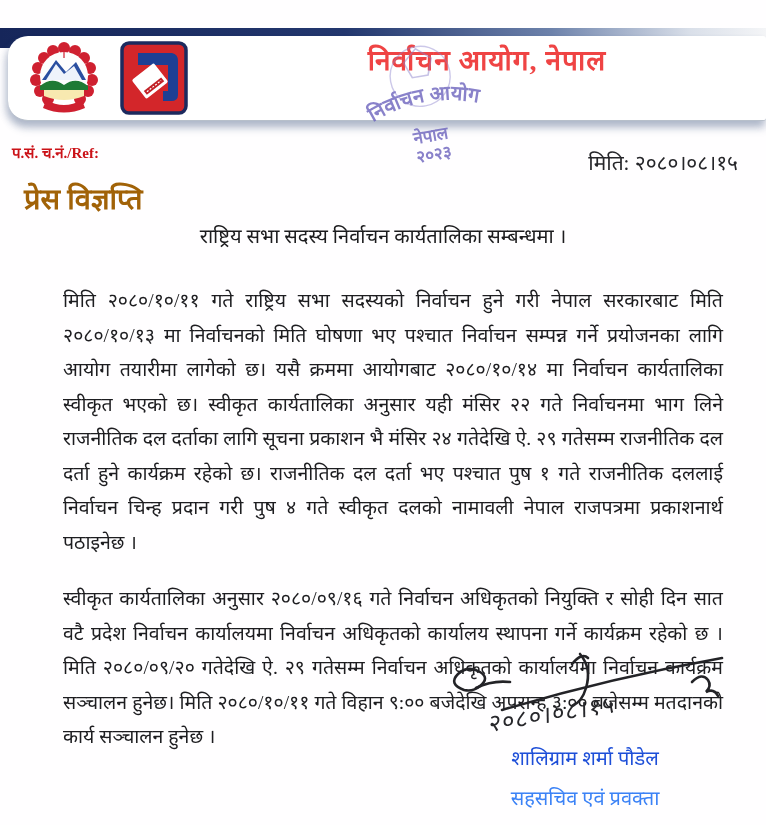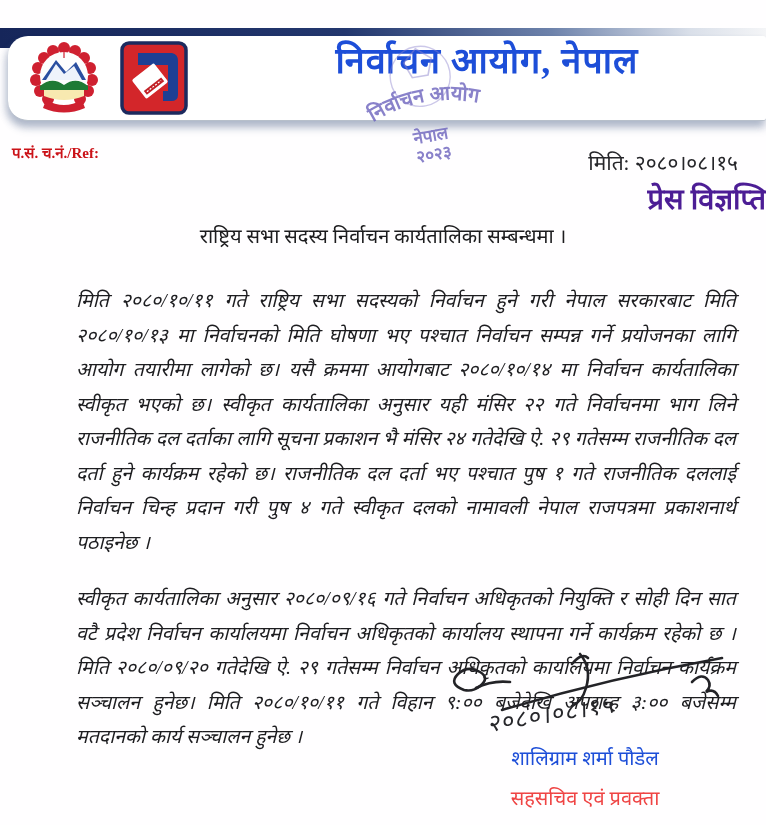--- a/index.html
+++ b/index.html
@@ -21,21 +21,21 @@
     background:#ffffff;
     border-radius:20px 3px 3px 20px;
     border-bottom:1px solid #b7bfca;
     box-shadow:0 7px 9px rgba(70,90,130,.28), -3px 5px 7px rgba(70,90,130,.22);
     z-index:2;
   }
   .emblem{position:absolute;top:2px;left:16px;width:80px;height:80px;}
   .eclogo{position:absolute;top:5px;left:112px;width:68px;height:74px;}
   .titles{position:absolute;top:6px;left:208px;right:8px;text-align:center;z-index:4;}
   .title-np{
-    font-size:36px;font-weight:bold;color:#1d4ed8;line-height:38px;
+    font-size:28px;font-weight:bold;color:#ef4444;line-height:38px;
     letter-spacing:1px;white-space:nowrap;
   }
   .title-en{
     font-family:"Liberation Sans","DejaVu Sans",sans-serif;
     font-size:24px;font-weight:bold;color:#c32127;line-height:26px;
     letter-spacing:.5px;white-space:nowrap;margin-top:2px;
   }
   .stamp{
     position:absolute;top:30px;left:344px;width:160px;height:136px;
     z-index:3;opacity:.8;pointer-events:none;
@@ -46,48 +46,48 @@
     font-size:15px;font-weight:bold;color:#cb1218;
     font-family:Liberation Serif, serif;
     z-index:5;
   }
   .dateline{
     position:absolute;top:148px;right:28px;
     font-size:21px;color:#26262a;z-index:5;
   }
   
   .doc-title{
-    position:absolute;top:178px;left:0;right:0;text-align:right;
-    font-size:29px;font-weight:bold;color:#4c1d95;
+    position:absolute;top:178px;left:0;right:0;text-align:left;
+    font-size:29px;font-weight:bold;color:#a16207;padding-left:24px;
   }
   .doc-subject{
     position:absolute;top:222px;left:0;right:0;text-align:center;
     font-size:20px;color:#1c1c1e;
   }
-  .body-text{position:absolute;top:284px;left:76px;width:660px;font-style:italic;}
+  .body-text{position:absolute;top:284px;left:63px;width:660px;}
   .body-text p{
     margin:0 0 22px 0;
     font-size:19.5px;line-height:34.5px;
     text-align:justify;color:#1d1d20;
   }
   
   .sigblock{
     position:absolute;top:648px;right:26px;width:310px;
     text-align:center;
   }
   .sig-art{position:relative;width:310px;height:92px;}
   .sig-svg{position:absolute;top:0;left:0;}
   .sig-date{
     position:absolute;top:48px;left:58px;
     font-size:24px;color:#27272b;
     transform:rotate(-9deg) skewX(-8deg);
     letter-spacing:1px;white-space:nowrap;
   }
   .sig-name{font-size:20px;color:#1d4ed8;margin-top:4px;}
-  .sig-role{font-size:20px;color:#ef4444;margin-top:13px;}
+  .sig-role{font-size:20px;color:#3b82f6;margin-top:13px;}
   .stamp-sub{fill:#6c63bd;font-weight:bold;}
 </style>
 </head>
 <body>
 
 <div class="page">
 
   <div class="topbar"></div>
 
   <svg class="stamp" viewBox="0 0 160 136">

